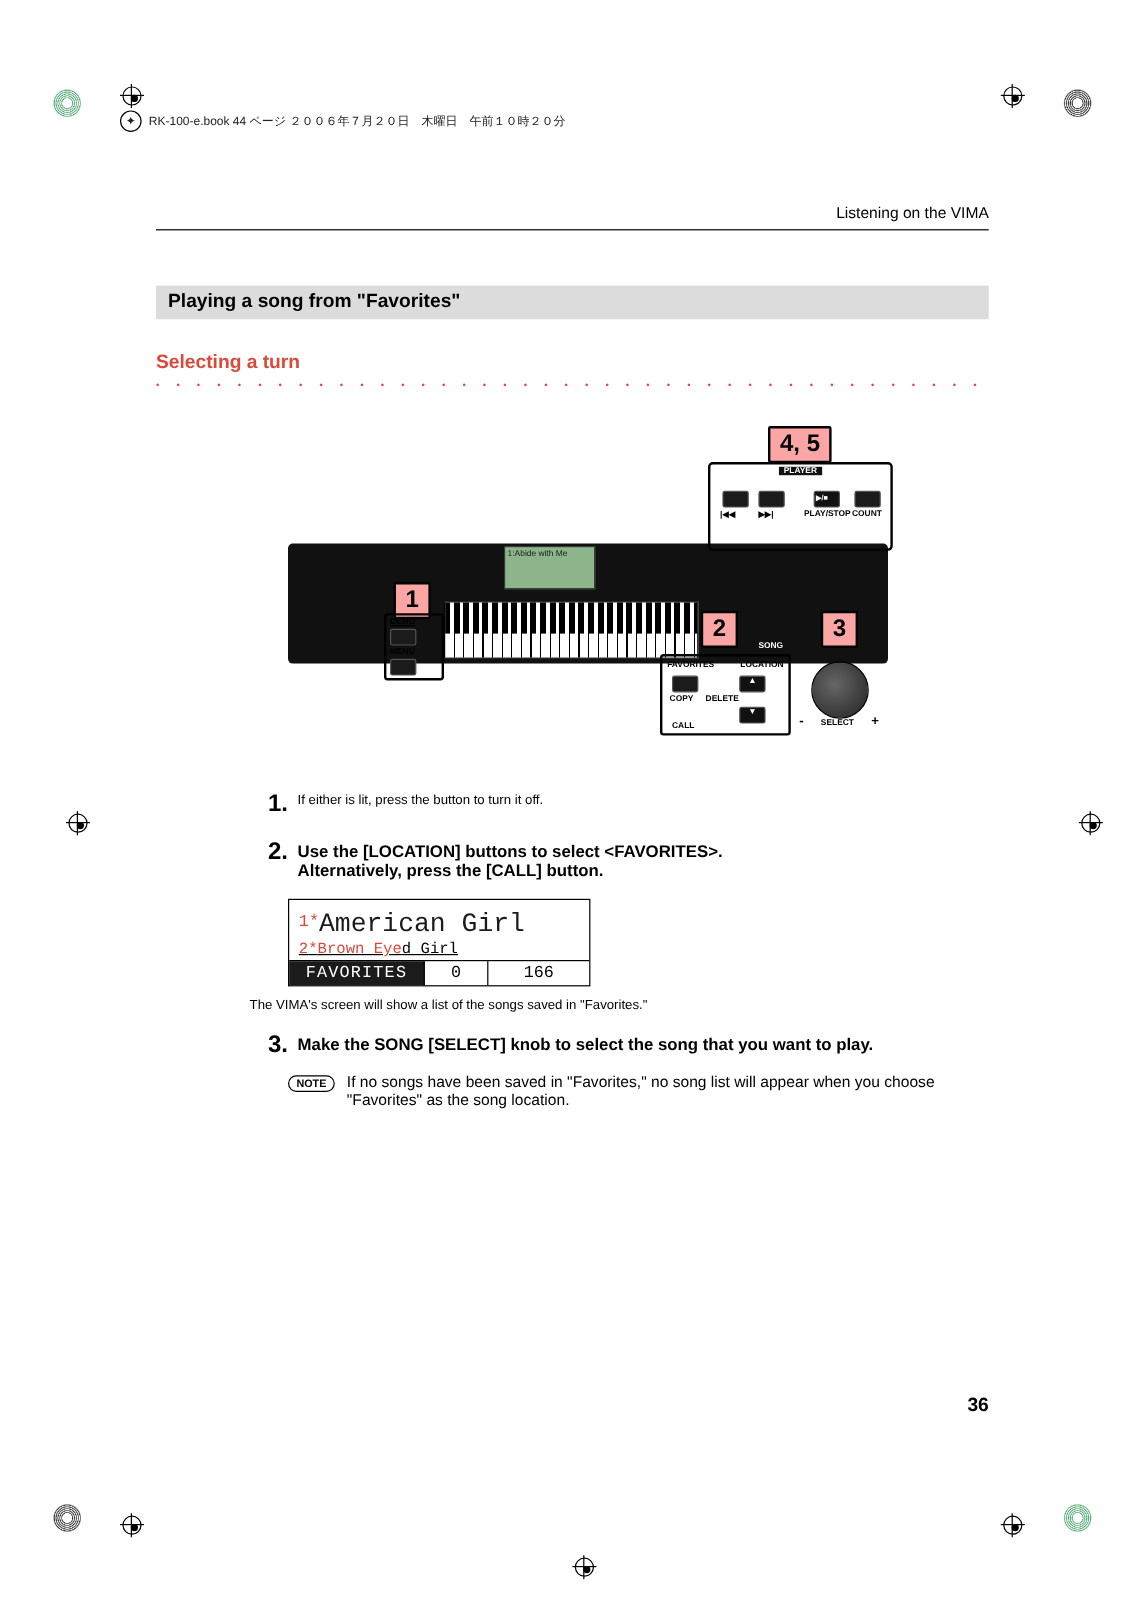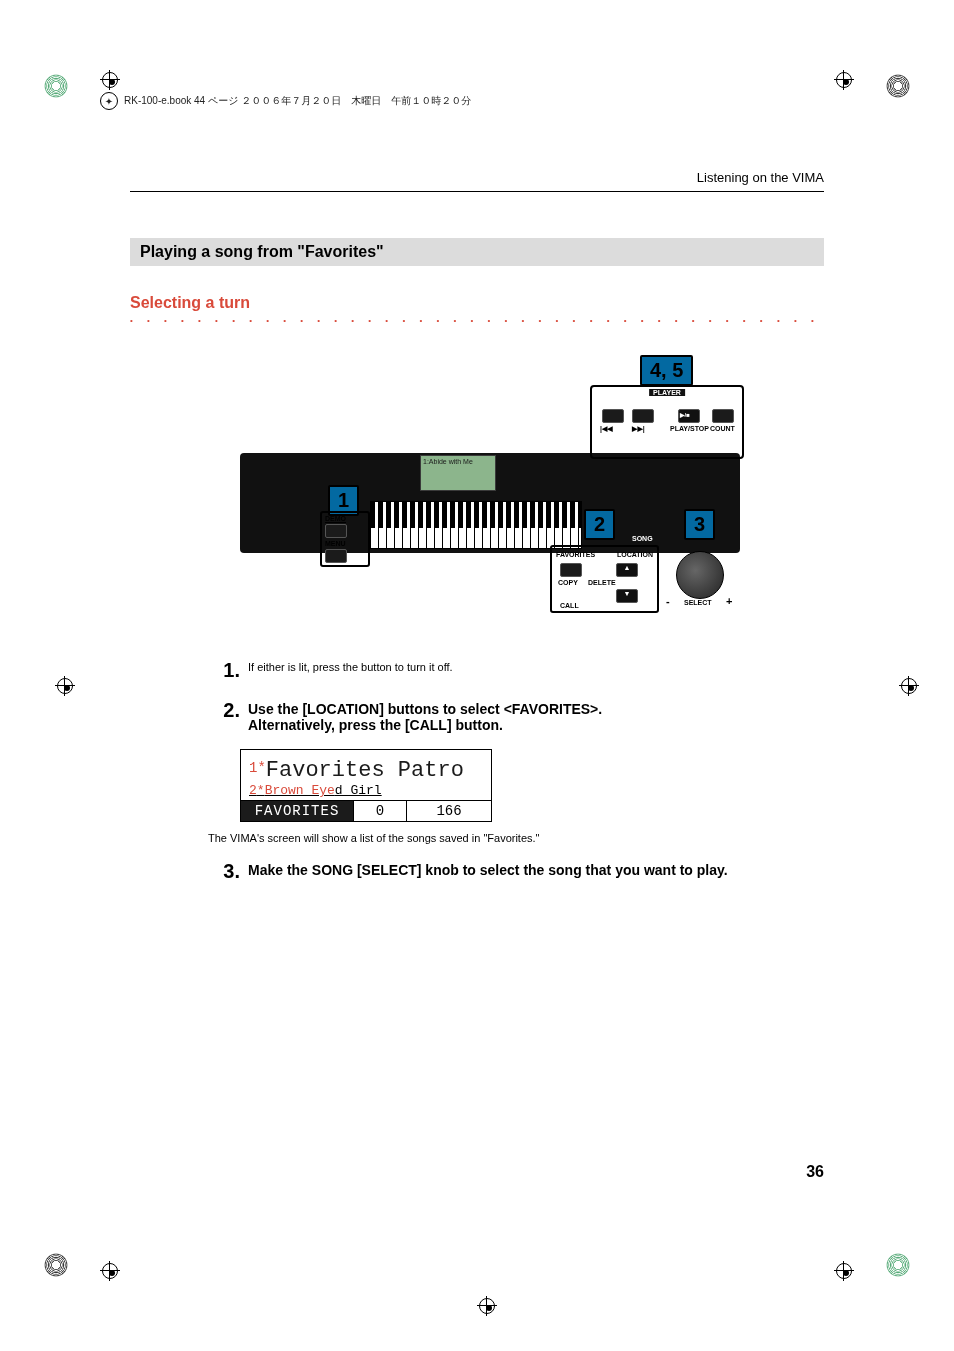--- a/index.html
+++ b/index.html
@@ -107,21 +107,21 @@
   }
   .diagram {
     margin-left: 110px;
     margin-bottom: 26px;
     position: relative;
     width: 500px;
     height: 280px;
   }
   .callout-box {
     border: 2px solid #000;
-    background: #0369a1;
+    background: #fca5a5;
     font-weight: bold;
     font-size: 20px;
     text-align: center;
     position: absolute;
     padding: 2px 8px;
     border-radius: 2px;
   }
   .panel-piano {
     position: absolute;
     top: 98px; left: 0; width: 500px; height: 100px;
@@ -382,21 +382,21 @@
     <div class="step-num">2.</div>
     <div class="step-body">
       <div class="step-head" style="white-space:pre-line;">Use the [LOCATION] buttons to select &lt;FAVORITES&gt;.
 Alternatively, press the [CALL] button.</div>
     </div>
   </div>
 
   <div class="lcdshot">
     <div class="lcdshot-top">
       <div class="line1">
-        <span class="selnum">1</span><span class="selnum">*</span><span>Favorites Patro</span>
+        <span class="selnum">1</span><span class="selnum">*</span><span>American Girl</span>
       </div>
       <div class="line2">
         <span class="red">2</span><span class="red">*</span><span class="red">Brown Eye</span><span>d Girl</span>
       </div>
     </div>
     <div class="lcdshot-bot">
       <div class="cell inv c1">FAVORITES</div>
       <div class="cell c2">0</div>
       <div class="cell c3">166</div>
     </div>
@@ -404,15 +404,19 @@
 
   <div class="step-text" style="margin-left:78px;">The VIMA's screen will show a list of the songs saved in "Favorites."</div>
 
   <div class="step" style="margin-left:80px;">
     <div class="step-num">3.</div>
     <div class="step-body">
       <div class="step-head">Make the SONG [SELECT] knob to select the song that you want to play.</div>
     </div>
   </div>
 
+  <div class="note-row">
+    <div class="note-badge">NOTE</div>
+    <div>If no songs have been saved in "Favorites," no song list will appear when you choose "Favorites" as the song location.</div>
+  </div>
 </div>
 
 <div class="pg-num">36</div>
 
 </body></html>

